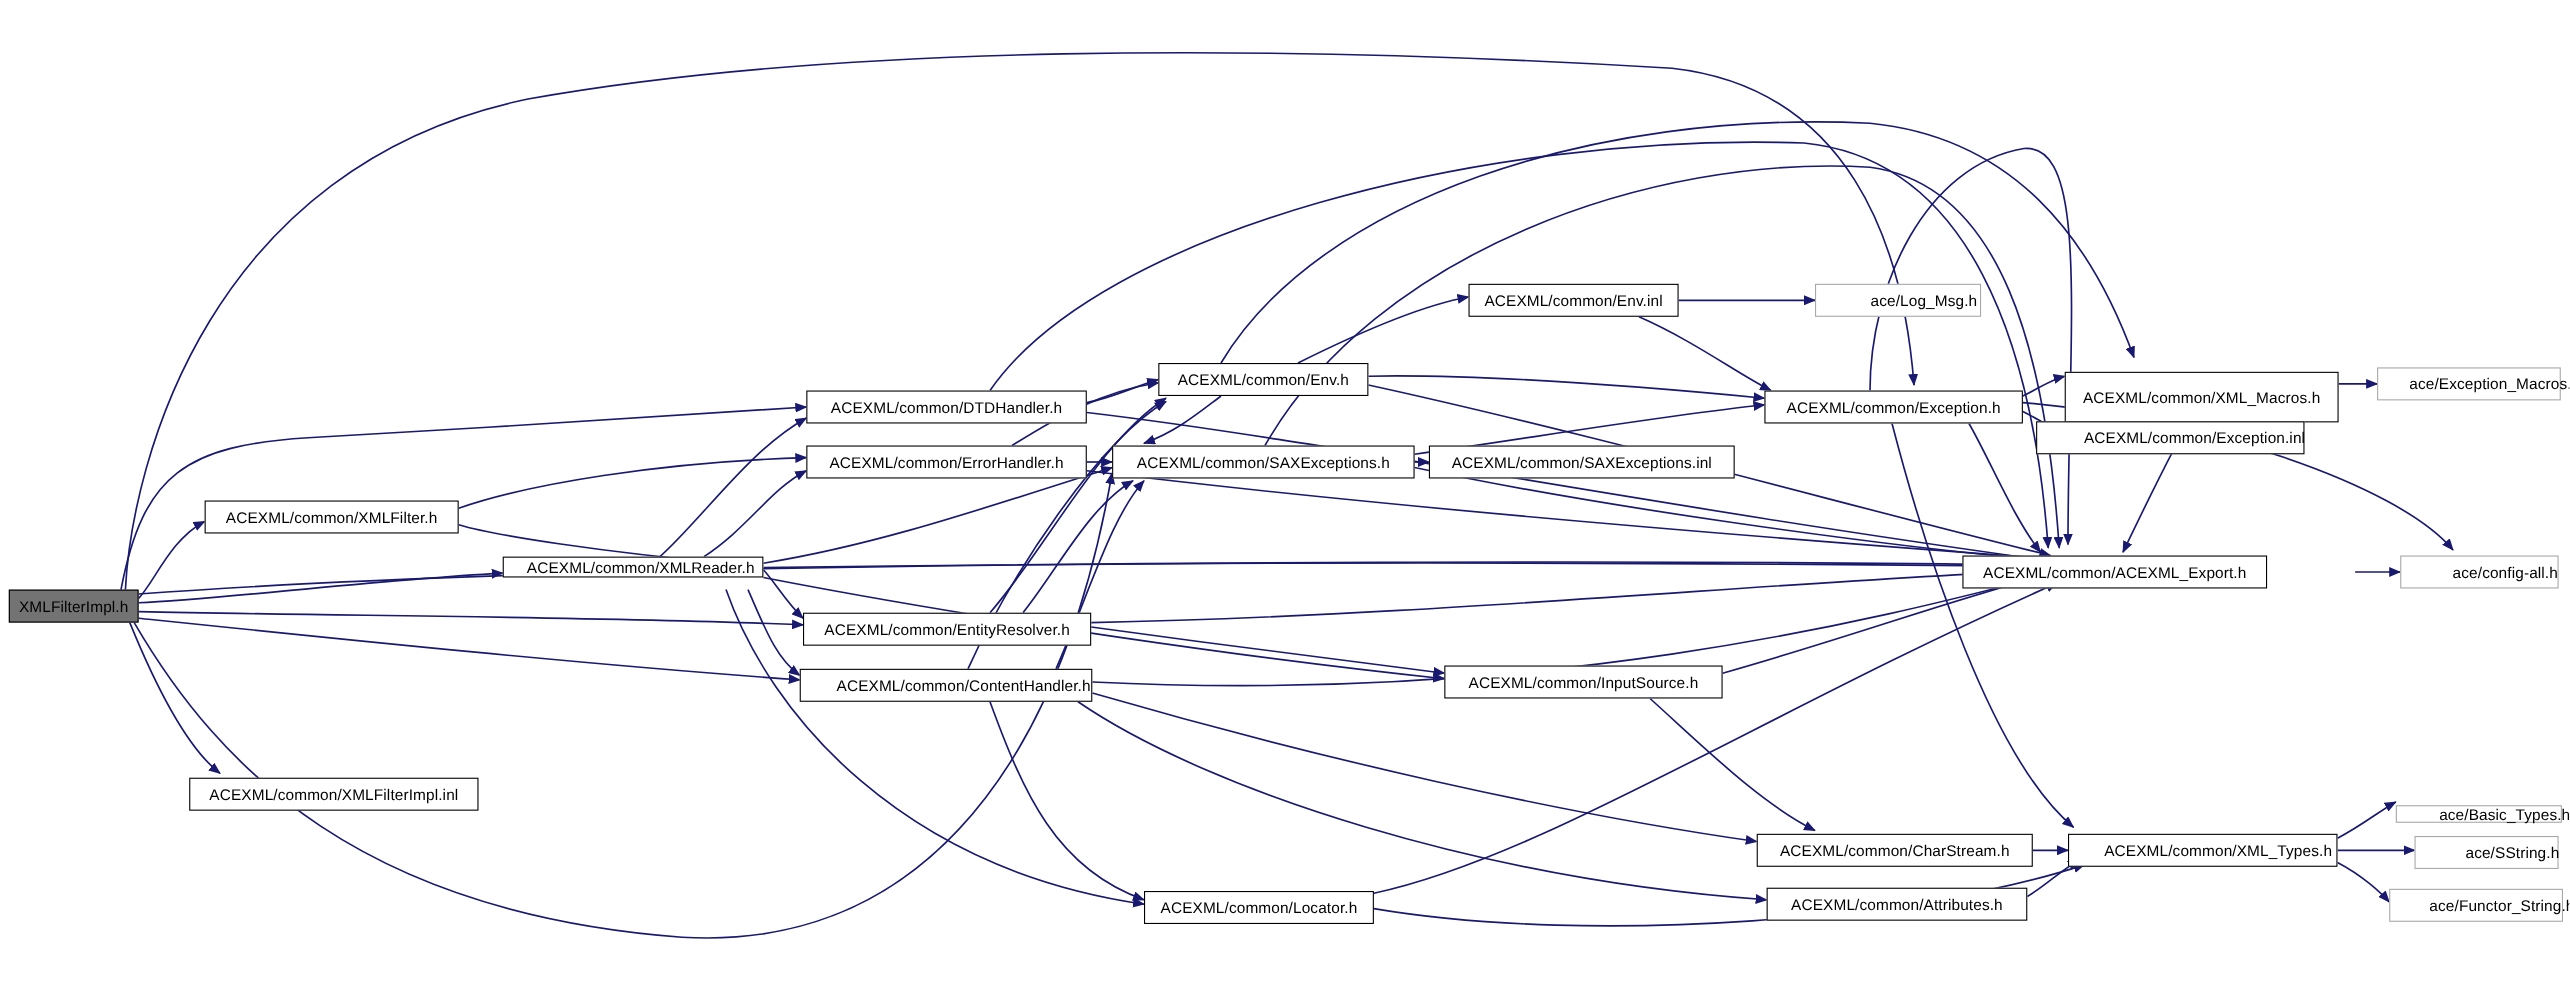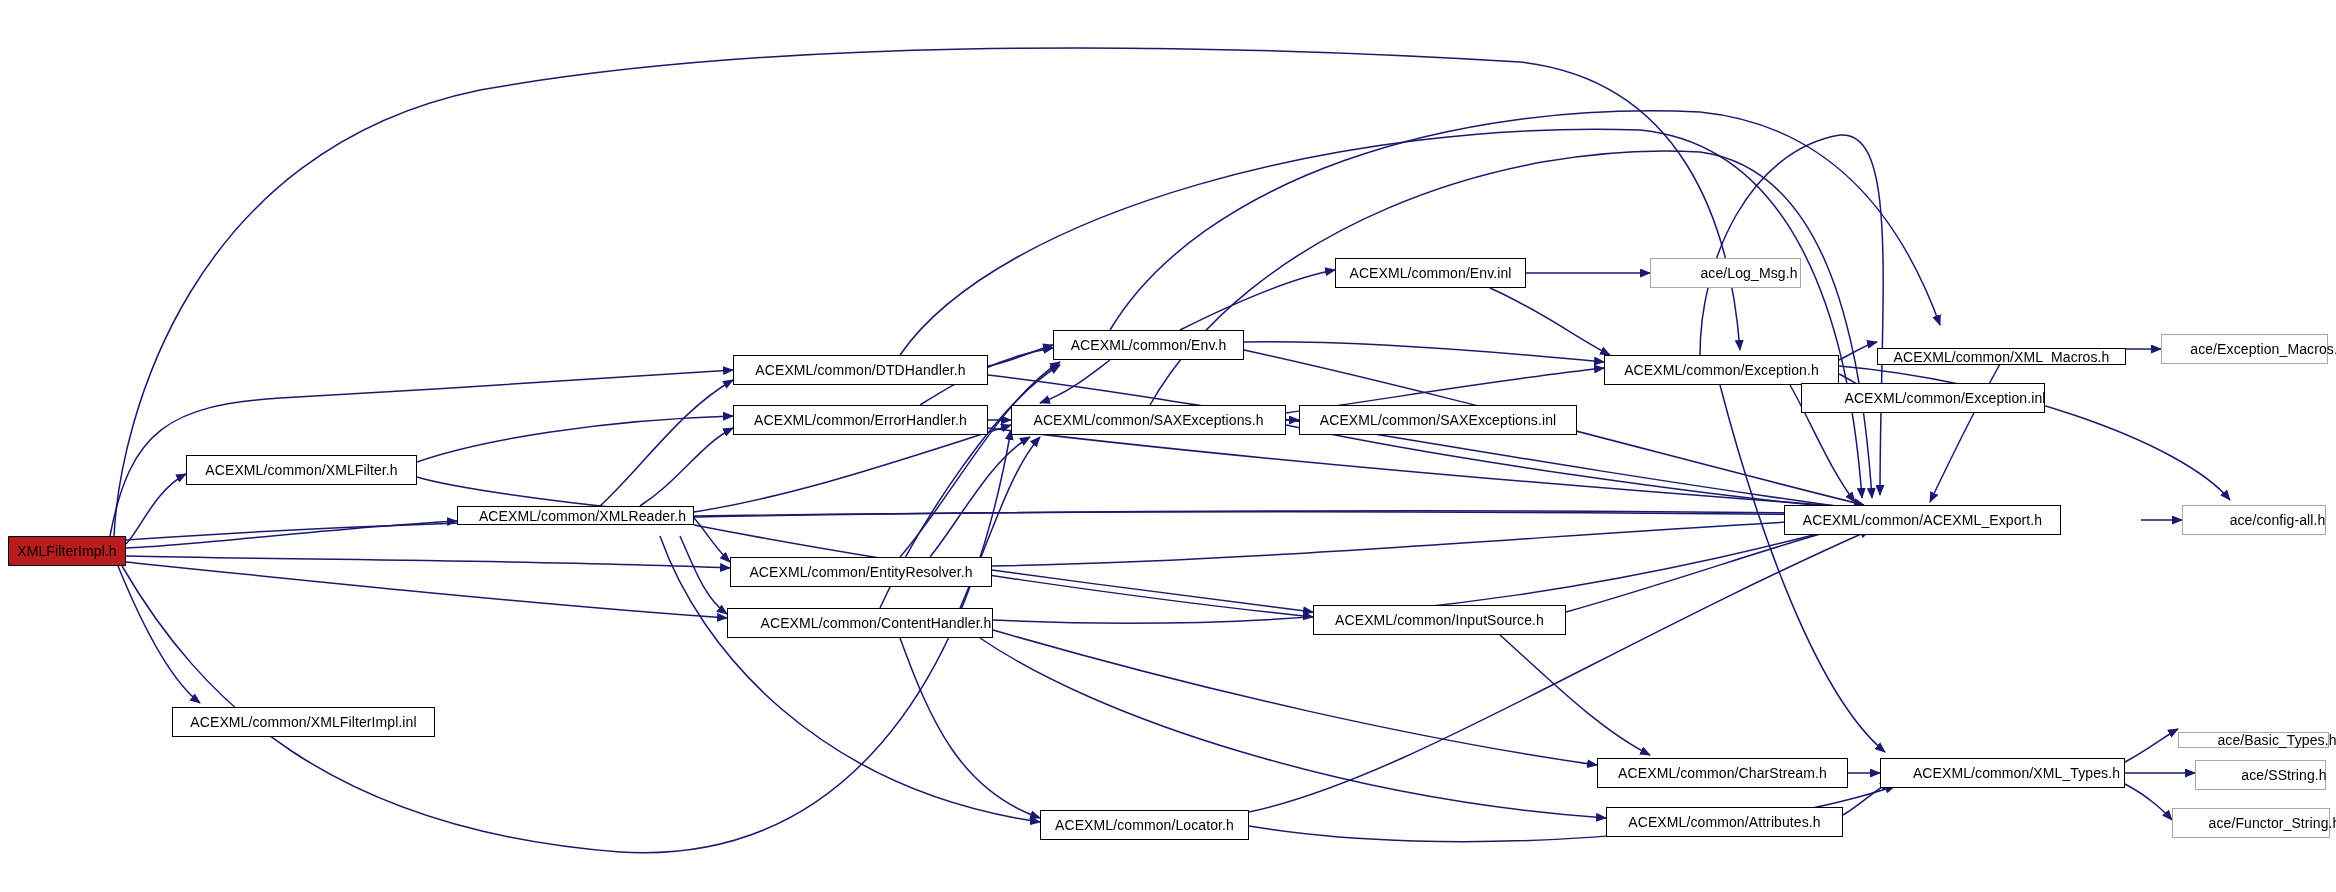--- a/index.html
+++ b/index.html
@@ -33,21 +33,21 @@
     white-space: nowrap;
     font-size: 14px;
     line-height: 1;
     letter-spacing: 0.1px;
     color: #000000;
     background: #ffffff;
     border: 1.4px solid #000000;
     z-index: 5;
   }
   .gnode.root {
-    background: #b91c1c;
+    background: #737373;
     border: 1.4px solid #000000;
   }
   .gnode.ext {
     background: #ffffff;
     border: 1.4px solid #a8a8a8;
     padding-left: 47px;
   }
 </style>
 </head>
 <body>
@@ -164,27 +164,27 @@
       </div>
       <div class="gnode" style="left: 1011px; top: 405px; width: 275px; height: 30px;">
         <span>ACEXML/common/SAXExceptions.h</span>
       </div>
       <div class="gnode" style="left: 1299px; top: 405px; width: 278px; height: 30px;">
         <span>ACEXML/common/SAXExceptions.inl</span>
       </div>
       <div class="gnode" style="left: 1604px; top: 355px; width: 235px; height: 30px;">
         <span>ACEXML/common/Exception.h</span>
       </div>
-      <div class="gnode" style="left: 1877px; top: 348px; width: 249px; height: 17px;">
+      <div class="gnode" style="left: 1877px; top: 338px; width: 249px; height: 46px;">
         <span>ACEXML/common/XML_Macros.h</span>
       </div>
       <div class="gnode ext" style="left: 2161px; top: 334px; width: 167px; height: 30px;">
         <span>ace/Exception_Macros.h</span>
       </div>
-      <div class="gnode" style="left: 1801px; top: 383px; width: 244px; height: 30px; padding-left: 44px;">
+      <div class="gnode" style="left: 1851px; top: 383px; width: 244px; height: 30px; padding-left: 44px;">
         <span>ACEXML/common/Exception.inl</span>
       </div>
       <div class="gnode" style="left: 1784px; top: 505px; width: 277px; height: 30px;">
         <span>ACEXML/common/ACEXML_Export.h</span>
       </div>
       <div class="gnode ext" style="left: 2182px; top: 505px; width: 144px; height: 30px;">
         <span>ace/config-all.h</span>
       </div>
       <div class="gnode" style="left: 1313px; top: 605px; width: 253px; height: 30px;">
         <span>ACEXML/common/InputSource.h</span>

